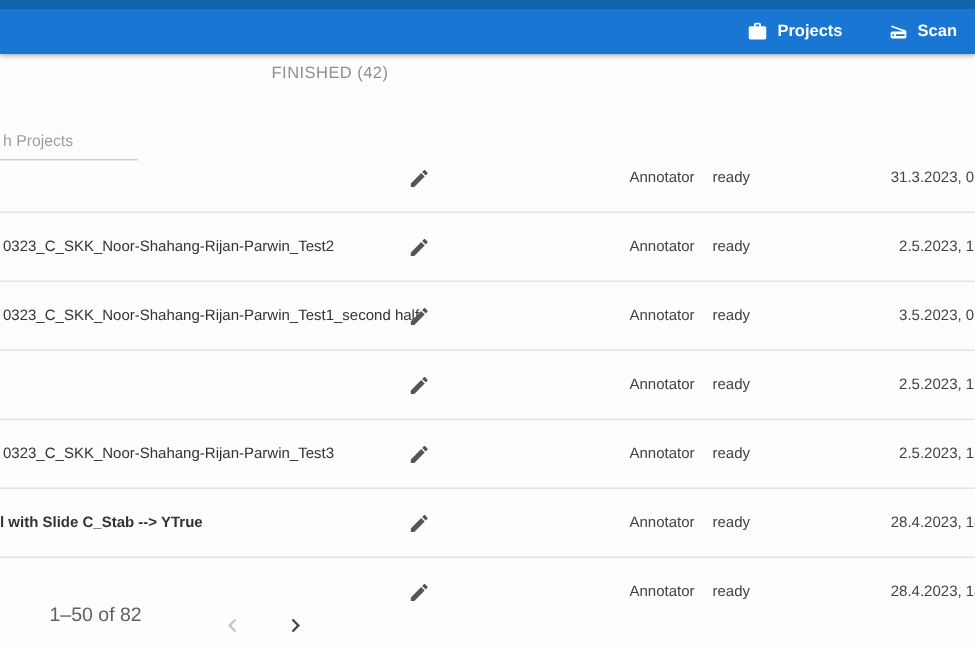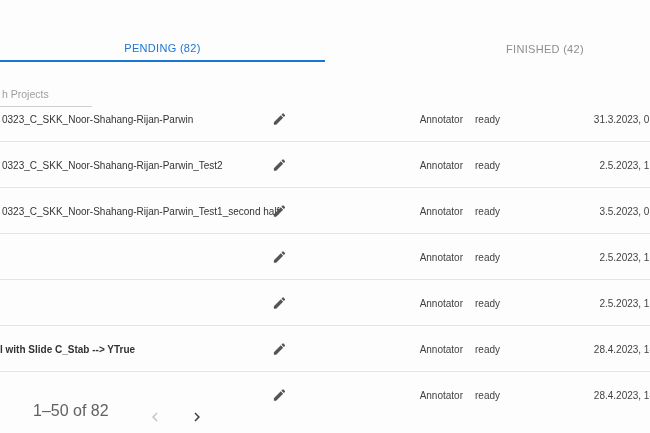--- a/index.html
+++ b/index.html
@@ -33,45 +33,59 @@
   .row:last-child{border-bottom:none;}
   .cell{position:absolute;top:50%;transform:translateY(-50%);font-size:10px;color:#424242;white-space:nowrap;}
   .c-name{left:2px;color:#333333;}
   .c-name.clip-left{margin-left:-2px;font-weight:bold;}
   .c-edit{left:272px;cursor:pointer;line-height:0;}
   .c-role{left:363px;width:100px;text-align:right;}
   .c-status{left:475px;width:80px;text-align:left;}
   .c-date{right:-5px;width:90px;text-align:right;}
 
   
-  .pag-label{position:absolute;left:33px;top:402px;font-size:16px;color:#616161;}
+  .pag-label{position:absolute;left:33px;top:402px;font-size:13px;color:#616161;}
   .pag-btn{position:absolute;top:408px;width:18px;height:18px;cursor:pointer;line-height:0;}
   .pag-prev{left:146px;}
   .pag-next{left:188px;}
 </style>
 </head>
 <body>
 
 <div class="screen">
 
+  <div class="appbar">
+    <div class="bar-btn">
+      <span>
+        <svg width="14" height="14" viewBox="0 0 24 24" fill="#ffffff">
+          <path d="M20 6h-4V4c0-1.11-.89-2-2-2h-4c-1.11 0-2 .89-2 2v2H4c-1.11 0-1.99.89-1.99 2L2 19c0 1.11.89 2 2 2h16c1.11 0 2-.89 2-2V8c0-1.11-.89-2-2-2zm-6 0h-4V4h4v2z"></path>
+        </svg>
+      </span>
+      <span>Projects</span>
+    </div>
+    <div class="bar-btn">
+      <span>
+        <svg width="14" height="14" viewBox="0 0 24 24" fill="#ffffff">
+          <path d="M19.8 10.7L4.2 5l-.7 1.9L17.6 12H5c-1.1 0-2 .9-2 2v4c0 1.1.9 2 2 2h14c1.1 0 2-.9 2-2v-5.5c0-.8-.5-1.6-1.2-1.8zM7 17H5v-2h2v2zm12 0H9v-2h10v2z"></path>
+        </svg>
+      </span>
+      <span>Scan</span>
+    </div>
+  </div>
 
   <div class="tabs">
-    <div class="tab tab-pending">
-      <span>PENDING (82)</span>
-    </div>
     <div class="tab tab-finished">
       <span>FINISHED (42)</span>
     </div>
   </div>
 
   <input class="search-input" type="text" placeholder="h Projects" style="">
 
   <div class="table">
     <div class="row">
-      <span class="cell c-name">0323_C_SKK_Noor-Shahang-Rijan-Parwin</span>
       <span class="cell c-edit">
         <span>
           <svg width="15" height="15" viewBox="0 0 24 24" fill="#555555">
             <path d="M3 17.25V21h3.75L17.81 9.94l-3.75-3.75L3 17.25zM20.71 7.04c.39-.39.39-1.02 0-1.41l-2.34-2.34c-.39-.39-1.02-.39-1.41 0l-1.83 1.83 3.75 3.75 1.83-1.83z"></path>
           </svg>
         </span>
       </span>
       <span class="cell c-role">Annotator</span>
       <span class="cell c-status">ready</span>
       <span class="cell c-date">31.3.2023, 09</span>
@@ -112,20 +126,21 @@
             <path d="M3 17.25V21h3.75L17.81 9.94l-3.75-3.75L3 17.25zM20.71 7.04c.39-.39.39-1.02 0-1.41l-2.34-2.34c-.39-.39-1.02-.39-1.41 0l-1.83 1.83 3.75 3.75 1.83-1.83z"></path>
           </svg>
         </span>
       </span>
       <span class="cell c-role">Annotator</span>
       <span class="cell c-status">ready</span>
       <span class="cell c-date">2.5.2023, 12</span>
     </div>
 
     <div class="row">
+      <span class="cell c-name">0323_C_SKK_Noor-Shahang-Rijan-Parwin_Test3</span>
       <span class="cell c-edit">
         <span>
           <svg width="15" height="15" viewBox="0 0 24 24" fill="#555555">
             <path d="M3 17.25V21h3.75L17.81 9.94l-3.75-3.75L3 17.25zM20.71 7.04c.39-.39.39-1.02 0-1.41l-2.34-2.34c-.39-.39-1.02-.39-1.41 0l-1.83 1.83 3.75 3.75 1.83-1.83z"></path>
           </svg>
         </span>
       </span>
       <span class="cell c-role">Annotator</span>
       <span class="cell c-status">ready</span>
       <span class="cell c-date">2.5.2023, 13</span>

